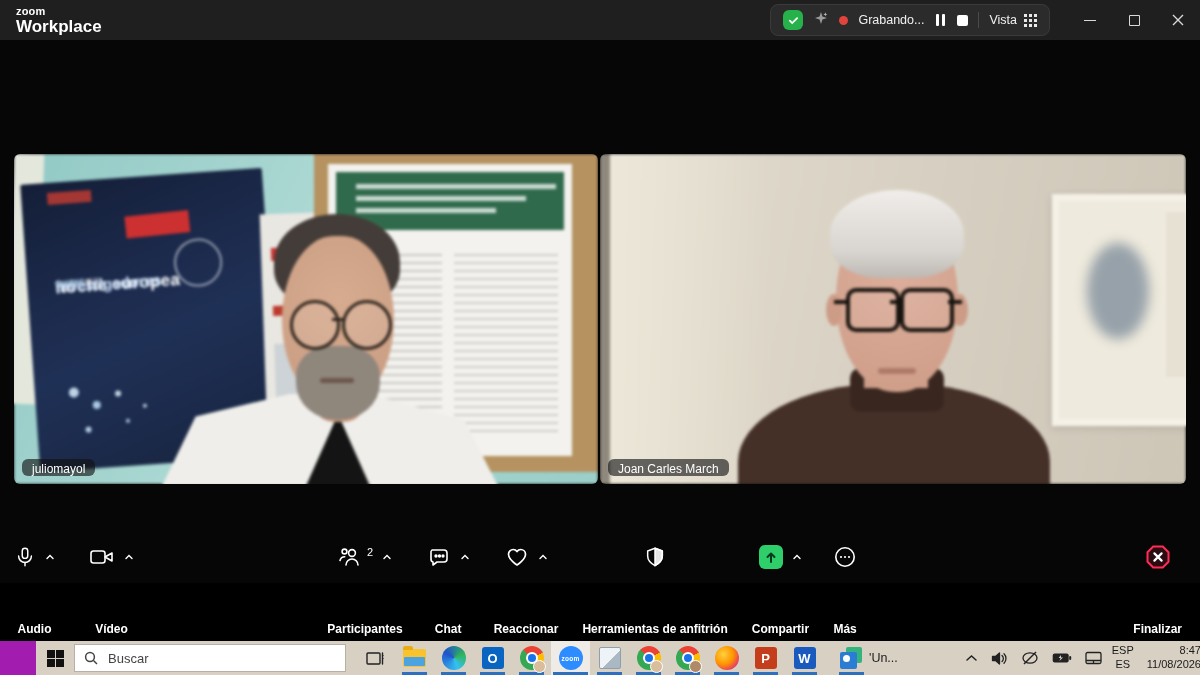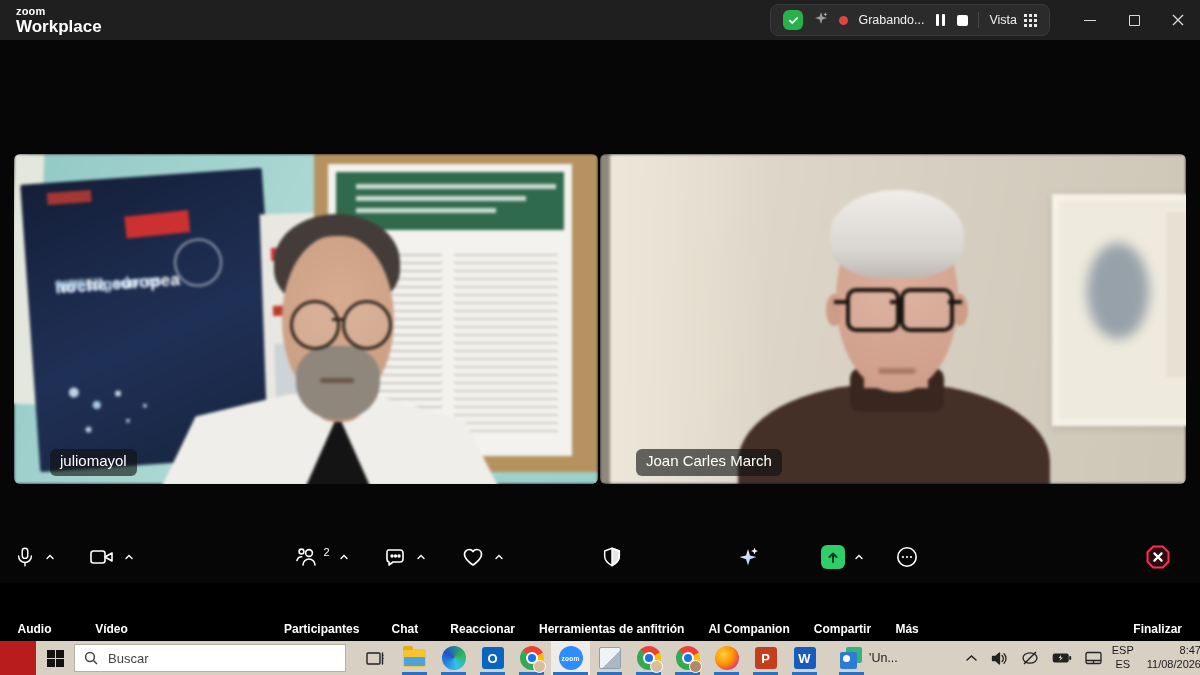--- a/index.html
+++ b/index.html
@@ -1,17 +1,17 @@
 <!DOCTYPE html>
 <html><head>
 <meta charset="utf-8">
 <style>
   html,body{margin:0;padding:0;background:#000;width:1200px;height:675px;overflow:hidden;
     font-family:"Liberation Sans","DejaVu Sans",sans-serif;-webkit-font-smoothing:antialiased;}
-  .app{position:relative;width:1112px;height:675px;background:#b91c1c;}
+  .app{position:relative;width:1112px;height:675px;background:#a21caf;}
 
   
   .titlebar{position:absolute;top:0;left:0;width:1200px;height:40px;background:#1f1f1f;display:flex;align-items:center;}
   .brand{padding-left:16px;line-height:1;color:#fff;}
   .brand .sm{font-size:11px;font-weight:700;letter-spacing:.2px;display:block;margin-bottom:1px;}
   .brand .lg{font-size:17px;font-weight:700;display:block;}
   .tb-right{margin-left:auto;display:flex;align-items:center;height:40px;justify-content:space-between;}
   .pill{display:flex;align-items:center;gap:10px;background:#2b2b2b;border:1px solid #3a3a3a;border-radius:8px;height:30px;padding:0 12px;margin-right:18px;}
   .shield-ok{width:20px;height:20px;border-radius:6px;background:#27b14b;display:flex;align-items:center;justify-content:center;}
   .rec-dot{width:9px;height:9px;border-radius:50%;background:#e0443c;}
@@ -27,22 +27,22 @@
   .restore .b{position:absolute;left:0;bottom:0;width:9px;height:9px;border:1.2px solid #d9d9d9;border-radius:1px;}
   .restore .f{position:absolute;right:0;top:0;width:9px;height:9px;border:1.2px solid #d9d9d9;border-radius:1px;background:#1f1f1f;}
 
   
   .stage{position:absolute;top:40px;left:0;width:1200px;height:543px;background:#060606;}
   .tile{position:absolute;top:114px;height:330px;background:#111;border-radius:6px;overflow:hidden;}
   .tile.left{left:14px;width:584px;}
   .tile.right{left:600px;width:586px;}
   .scene{position:absolute;inset:0;filter:blur(1.6px) saturate(.96);}
   .scene *{position:absolute;}
-  .nametag{position:absolute;left:8px;bottom:8px;background:rgba(16,16,16,.62);color:#fff;font-size:15px;
-    padding:3px 10px 7px;border-radius:6px;z-index:5;margin-left:28px;}
+  .nametag{position:absolute;left:8px;bottom:8px;background:rgba(16,16,16,.62);color:#fff;font-size:12px;
+    padding:3px 10px 0;border-radius:6px;z-index:5;}
 
   
   .lt-wall{inset:0;background:linear-gradient(115deg,#8fc9c5,#abd8d3 45%,#98cec8);}
   .lt-paper{left:-4px;top:0;width:30px;height:250px;background:#eceade;opacity:.9;transform:rotate(2deg);}
   .lt-navy{left:16px;top:22px;width:242px;height:288px;transform:rotate(-4deg);border-radius:2px;
     background:linear-gradient(160deg,#141e38,#1e3058 55%,#16243f);}
   .lt-navy .bdg1{left:26px;top:10px;width:44px;height:12px;background:#c23a30;opacity:.85;}
   .lt-navy .bdg2{left:102px;top:38px;width:64px;height:22px;background:#d12f2f;transform:rotate(-2deg);}
   .lt-navy .ring{left:148px;top:66px;width:44px;height:44px;border:2px solid rgba(255,255,255,.55);border-radius:50%;}
   .lt-ptxt{right:14px;top:96px;text-align:right;color:#fff;width:200px;}
@@ -364,35 +364,20 @@
         <div class="ic-row">
           <svg width="22" height="24" viewBox="0 0 24 24" fill="none" stroke="#fff" stroke-width="1.6" stroke-linejoin="round">
               <path d="M12 2.5l8 3v5.5c0 4.6-3.2 7.9-8 10.5-4.8-2.6-8-5.9-8-10.5V5.5z"></path>
               <path d="M12 2.5l8 3v5.5c0 4.6-3.2 7.9-8 10.5z" fill="#fff" fill-opacity=".9"></path>
             </svg>
         </div>
         <span class="lbl">Herramientas de anfitrión</span>
       </div>
       <div class="tb-btn">
         <div class="ic-row">
-          <svg width="24" height="24" viewBox="0 0 24 24">
-              <defs>
-                <linearGradient id="sg" x1="0" y1="0" x2="1" y2="1">
-                  <stop offset="0" stop-color="#eaf4ff"></stop>
-                  <stop offset="1" stop-color="#a9c6f5"></stop>
-                </linearGradient>
-              </defs>
-              <path d="M11 4l2 6.4L19.4 12 13 14.2 11 20.6 9 14.2 2.6 12 9 10.4z" fill="url(#sg)"></path>
-              <path d="M17.5 2.5l.9 2.6 2.6.9-2.6.9-.9 2.6-.9-2.6-2.6-.9 2.6-.9z" fill="#fff"></path>
-            </svg>
-        </div>
-        <span class="lbl">AI Companion</span>
-      </div>
-      <div class="tb-btn">
-        <div class="ic-row">
           <span class="share-sq">
             <svg width="14" height="14" viewBox="0 0 14 14" fill="none" stroke="#063a1d" stroke-width="2" stroke-linecap="round" stroke-linejoin="round">
                 <path d="M7 12V3.5M7 3.5L3.5 7M7 3.5L10.5 7"></path>
               </svg>
           </span>
           <svg class="chev" viewBox="0 0 10 10">
               <path d="M2 6.5L5 3.5l3 3" stroke="#fff" stroke-width="1.4" fill="none" stroke-linecap="round"></path>
             </svg>
         </div>
         <span class="lbl">Compartir</span>

